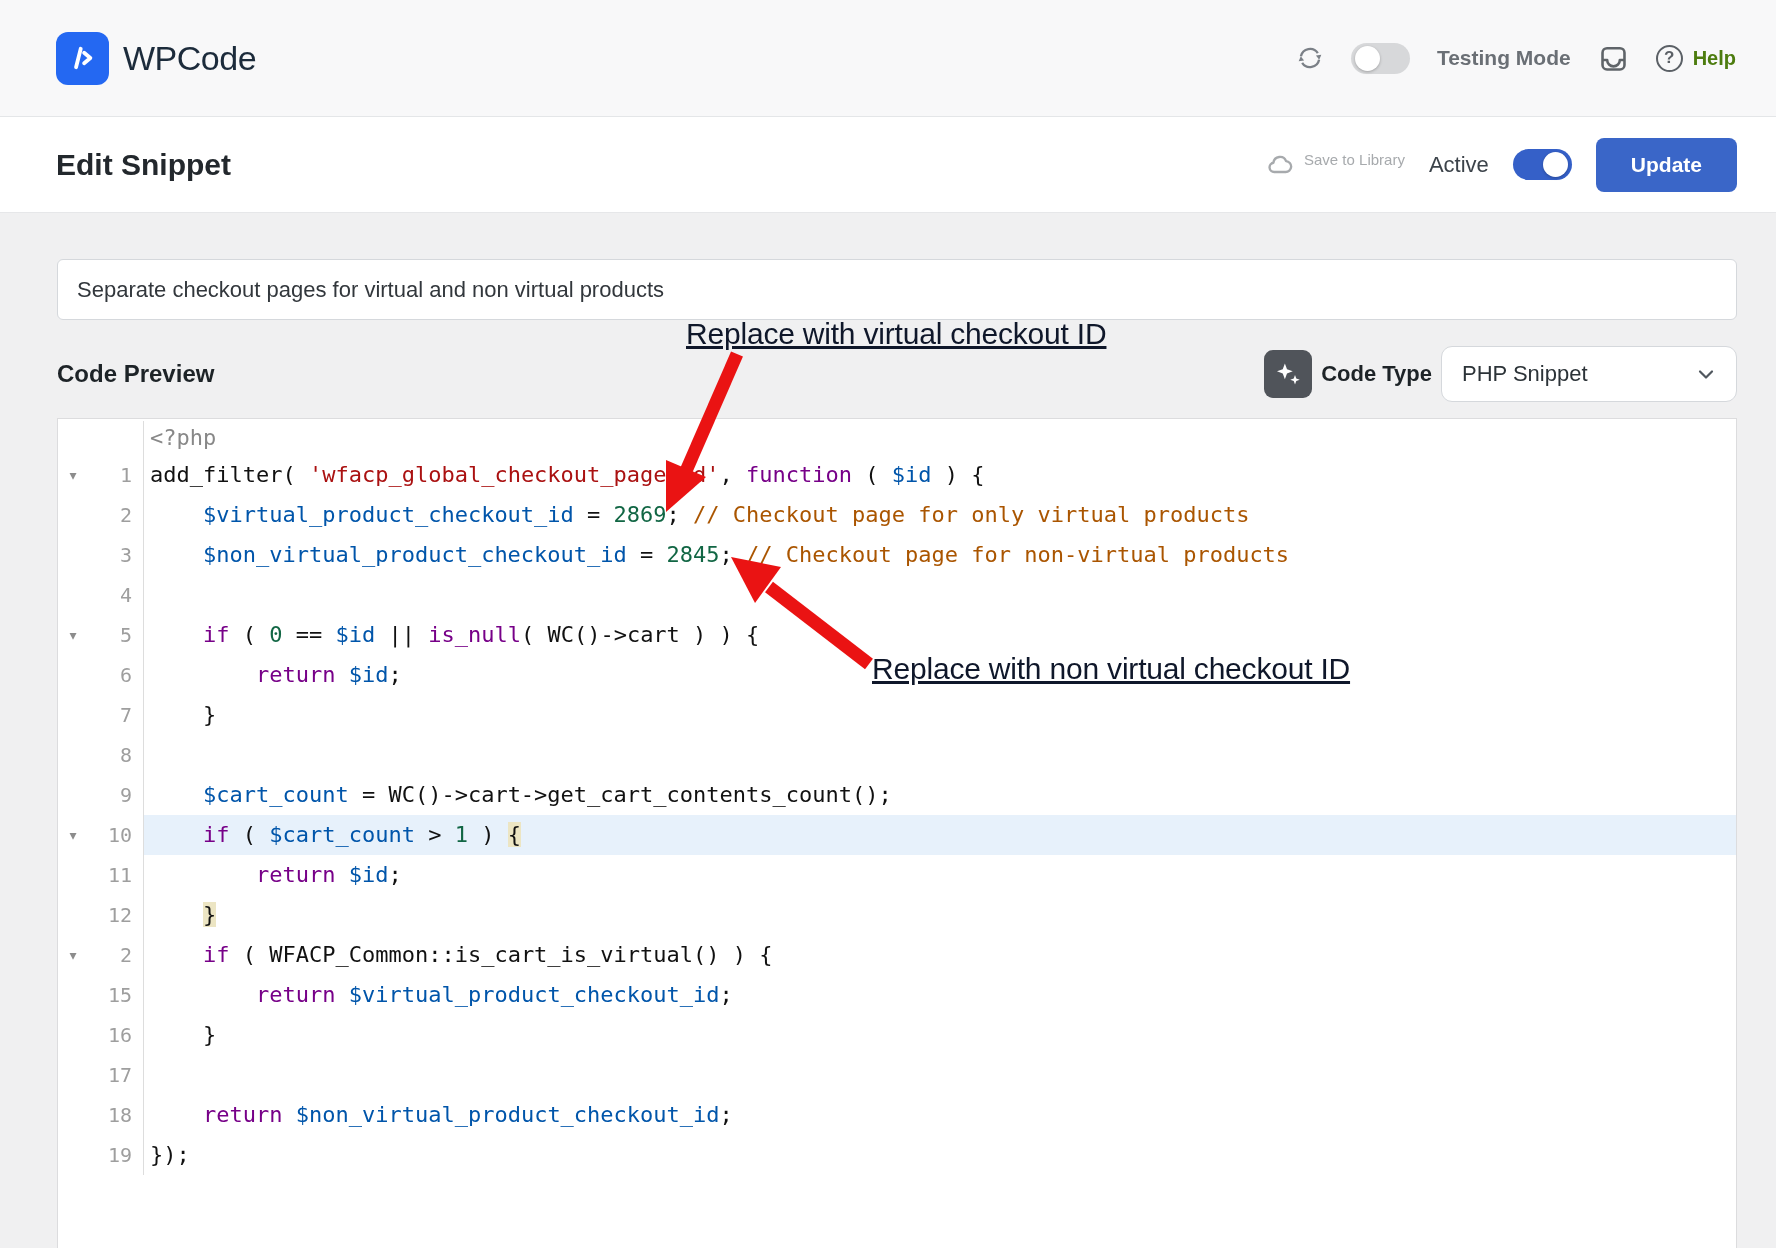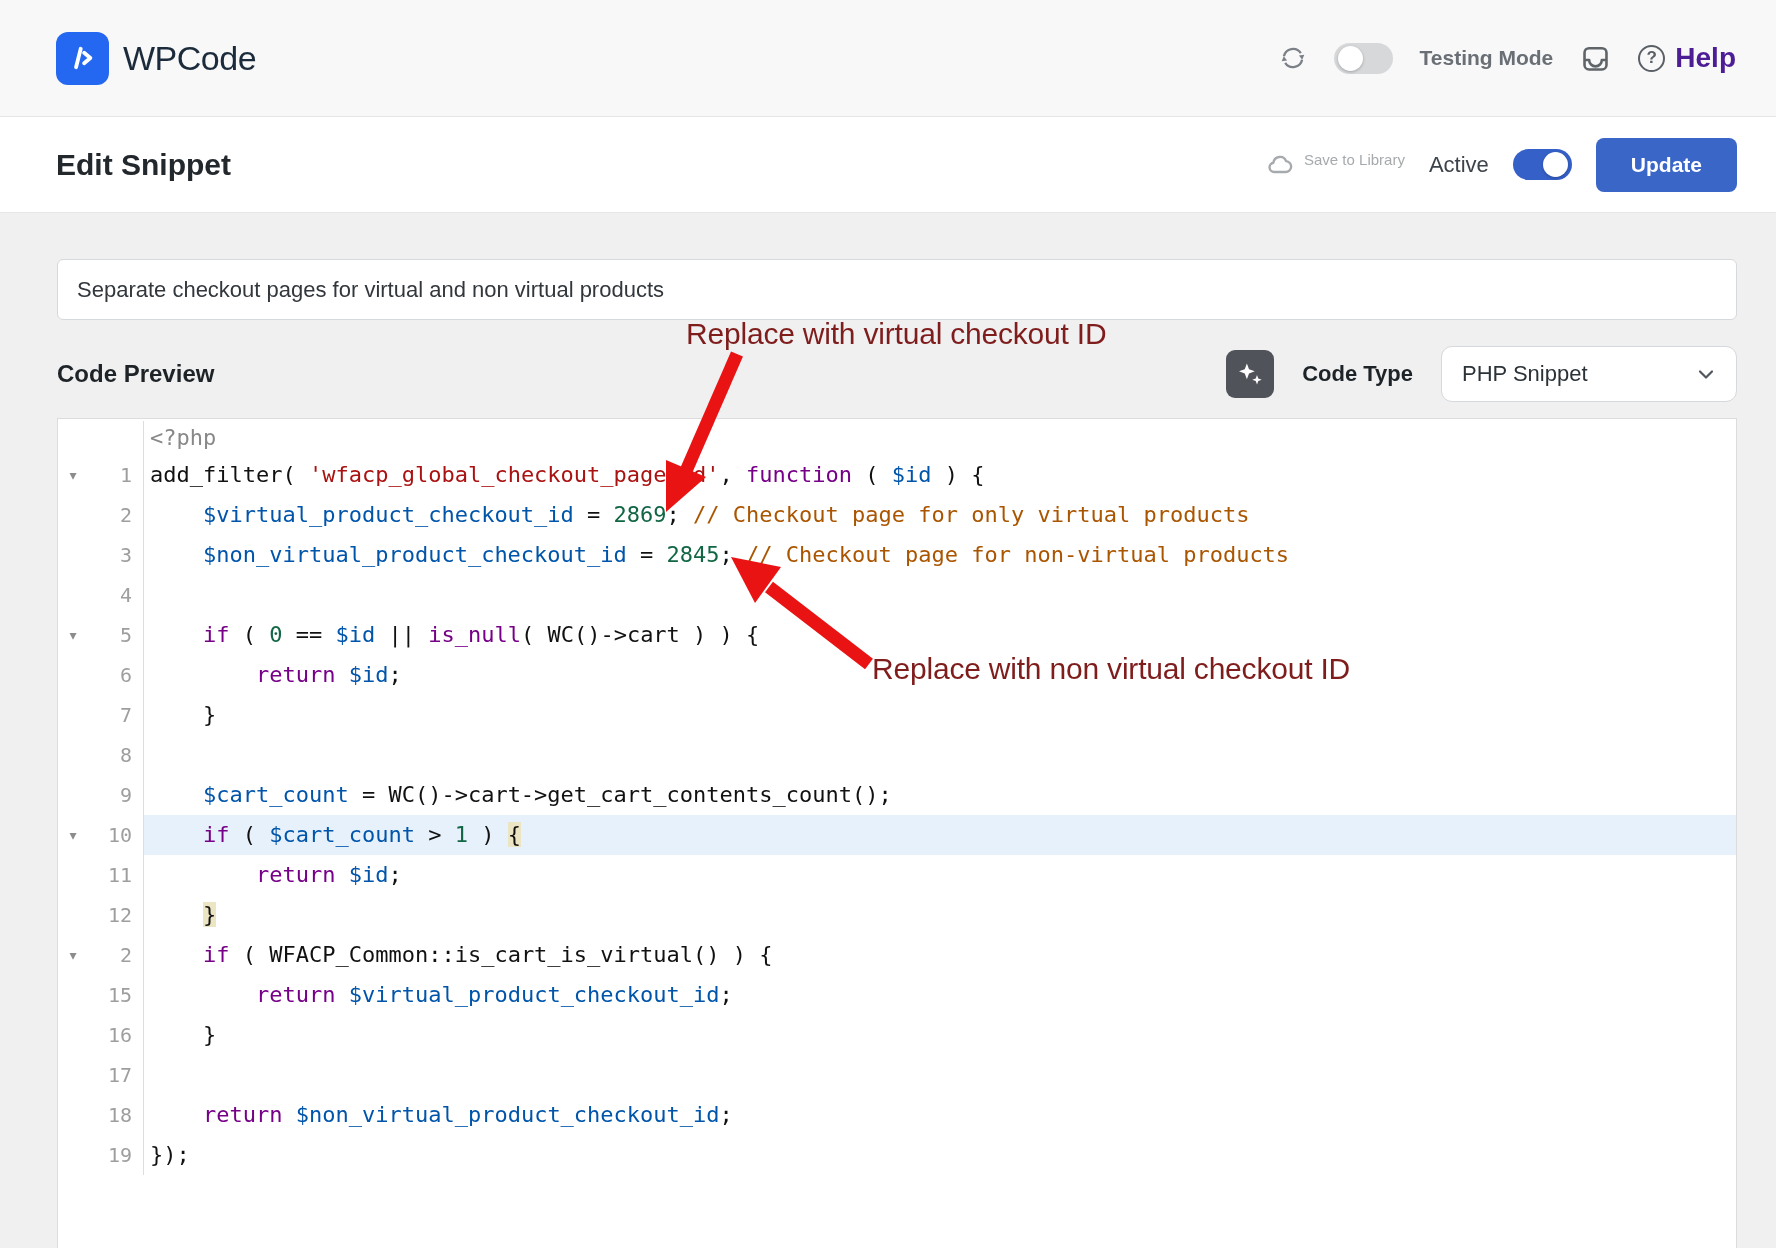--- a/index.html
+++ b/index.html
@@ -15,21 +15,21 @@
                 display:flex; align-items:center; justify-content:center; }
   .brand-text { font-size:34px; color:#1c2b3b; letter-spacing:-0.5px; }
   .brand-text b { font-weight:400; }
   .topbar-right { display:flex; align-items:center; gap:27px; }
   .icon-btn { display:flex; align-items:center; justify-content:center; background:none; border:none; cursor:pointer; }
   .tm-label { font-size:21px; font-weight:600; color:#6a6f75; }
   .help-wrap { display:flex; align-items:center; gap:10px; }
   .help-circle { width:27px; height:27px; border:2px solid #5b6066; border-radius:50%;
                  color:#5b6066; font-size:17px; font-weight:700; display:flex;
                  align-items:center; justify-content:center; }
-  .help-label { font-size:28px; font-weight:700; color:#4c1d95; }
+  .help-label { font-size:20px; font-weight:700; color:#4d7c0f; }
 
   
   .toggle { width:59px; height:31px; border-radius:16px; position:relative; border:none; cursor:pointer; }
   .toggle .knob { position:absolute; top:3px; width:25px; height:25px; border-radius:50%;
                   background:#fff; box-shadow:0 1px 3px rgba(0,0,0,.25); }
   .toggle.off { background:#d7d8da; } .toggle.off .knob { left:4px; }
   .toggle.on  { background:#3560c8; } .toggle.on  .knob { right:4px; }
 
   
   .titlebar { height:96px; background:#ffffff; border-bottom:1px solid #e6e7e9;
@@ -44,21 +44,21 @@
                 border:none; border-radius:8px; padding:15px 35px; cursor:pointer; }
 
   
   .content { padding:46px 39px 0 57px; }
   .snippet-title-input { width:100%; height:61px; background:#fff; border:1px solid #d5d8dc;
                          border-radius:6px; font-size:22px; color:#32373c; padding:0 19px;
                          font-family:"Liberation Sans", sans-serif; }
   .code-header { margin-top:26px; height:56px; display:flex; align-items:center;
                  justify-content:space-between; }
   .code-heading { font-size:24px; font-weight:700; color:#1d2327; }
-  .code-header-right { display:flex; align-items:center; gap:28px; }
+  .code-header-right { display:flex; align-items:center; gap:9px; }
   .ai-btn { width:48px; height:48px; background:#50545a; border:none; border-radius:9px;
             display:flex; align-items:center; justify-content:center; cursor:pointer; }
   .code-type-label { font-size:22px; font-weight:700; color:#1d2327; }
   .code-type-select { width:296px; height:56px; background:#fff; border:1px solid #d5d8dc;
                       border-radius:11px; display:flex; align-items:center;
                       justify-content:space-between; padding:0 18px 0 20px; cursor:pointer; }
   .code-type-value { font-size:22px; color:#2c3338; }
 
   
   .editor { margin-top:16px; background:#fff; border:1px solid #dcdcde; height:860px;
@@ -76,22 +76,22 @@
   .tok-p { color:#111111; }
   .tok-k { color:#770088; }
   .tok-v { color:#0055aa; }
   .tok-n { color:#116644; }
   .tok-s { color:#aa1111; }
   .tok-c { color:#aa5500; }
   .tok-m { color:#888888; }
   .tok-b { color:#111111; background:#ece5c3; }
 
   
-  .annotation { position:absolute; color:#7f1d1d; font-size:30px; font-weight:500;
-                letter-spacing:-0.2px; z-index:30; pointer-events:none; white-space:nowrap; }
+  .annotation { position:absolute; color:#0f172a; font-size:30px; font-weight:500;
+                letter-spacing:-0.2px; z-index:30; pointer-events:none; white-space:nowrap;text-decoration:underline; }
   .ann-1 { left:686px; top:317px; }
   .ann-2 { left:872px; top:652px; }
   .arrow-layer { position:absolute; left:0; top:0; width:1776px; height:1248px;
                  z-index:25; pointer-events:none; }
 </style>
 </head>
 <body>
 
 <header class="topbar">
   <div class="brand">

